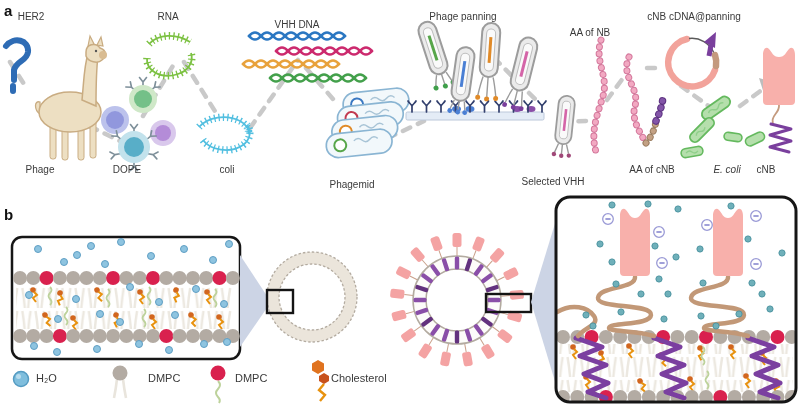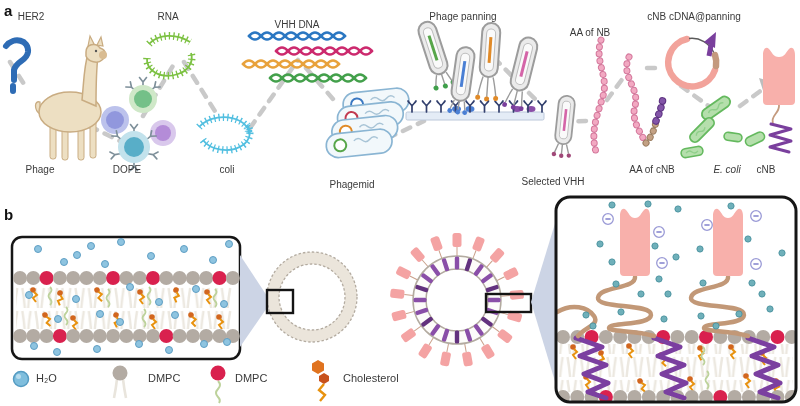--- a/index.html
+++ b/index.html
@@ -614,15 +614,15 @@
   <div class="lbl" style="left:227px;top:164px">coli</div>
   <div class="lbl" style="left:352px;top:179px">Phagemid</div>
   <div class="lbl" style="left:553px;top:176px">Selected VHH</div>
   <div class="lbl" style="left:652px;top:164px">AA of cNB</div>
   <div class="lbl it" style="left:727px;top:164px">E. coli</div>
   <div class="lbl" style="left:766px;top:164px">cNB</div>
 
   <div class="leg" style="left:36px;top:372px">H₂O</div>
   <div class="leg" style="left:148px;top:372px">DMPC</div>
   <div class="leg" style="left:235px;top:372px">DMPC</div>
-  <div class="leg" style="left:343px;top:372px">Cholesterol</div>
+  <div class="leg" style="left:331px;top:372px">Cholesterol</div>
 
 </div>
 
 </body></html>

